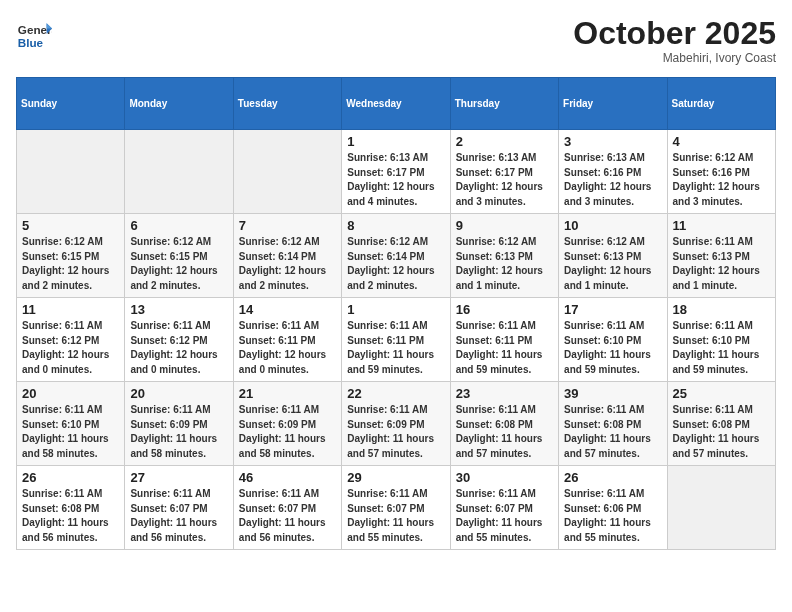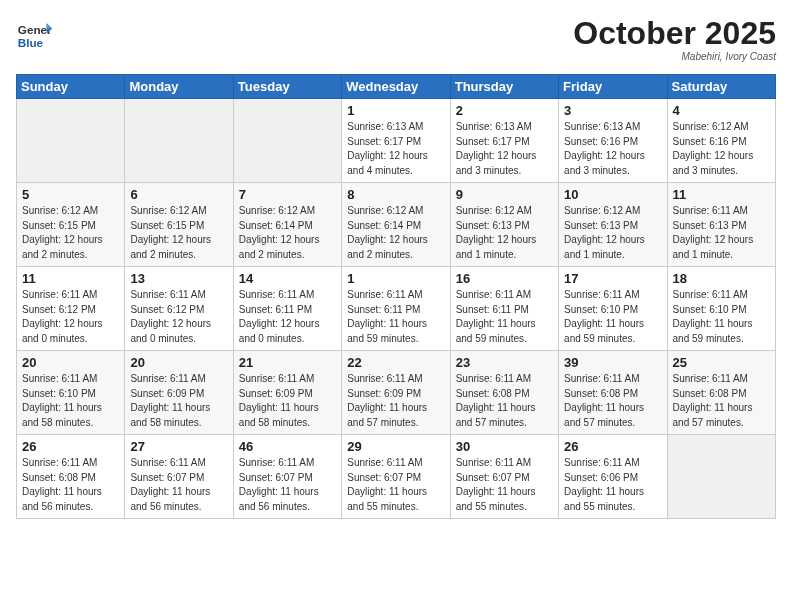--- a/index.html
+++ b/index.html
@@ -29,35 +29,34 @@
       text-align: right;
       margin-left: 16px;
     }
     .month-title {
       font-size: 32px;
       font-weight: bold;
       color: #222;
       line-height: 1.1;
     }
     .subtitle {
-      font-size: 10px;
+      font-size: 12px;
       color: #555;
-      font-style: italic;
     }
     .calendar {
       width: 100%;
       border-collapse: collapse;
       border: 1px solid #ccc;
     }
     .calendar th {
       background-color: #2970c0;
       color: #fff;
-      font-size: 13px;
+      font-size: 10px;
       font-weight: bold;
-      padding: 4px 4px;
+      padding: 20px 4px;
       text-align: left;
       border: 1px solid #2060a8;
     }
     .calendar td {
       vertical-align: top;
       padding: 4px 5px;
       border: 1px solid #ccc;
       width: 108px;
       min-height: 80px;
       font-size: 10.5px;
@@ -70,20 +69,21 @@
       font-size: 13px;
       font-weight: bold;
       color: #222;
       display: block;
       margin-bottom: 2px;
     }
     .day-info {
       font-size: 10px;
       color: #333;
       line-height: 1.45;
+      font-weight: bold;
     }
     .empty { background: #f0f0f0 !important; }
   </style>
 </head>
 <body>
 
 <div class="header">
   <div class="logo">
     <svg class="logo-icon" viewBox="0 0 40 40">
       <text x="2" y="20" font-size="13" font-weight="bold" fill="#333">General</text>

